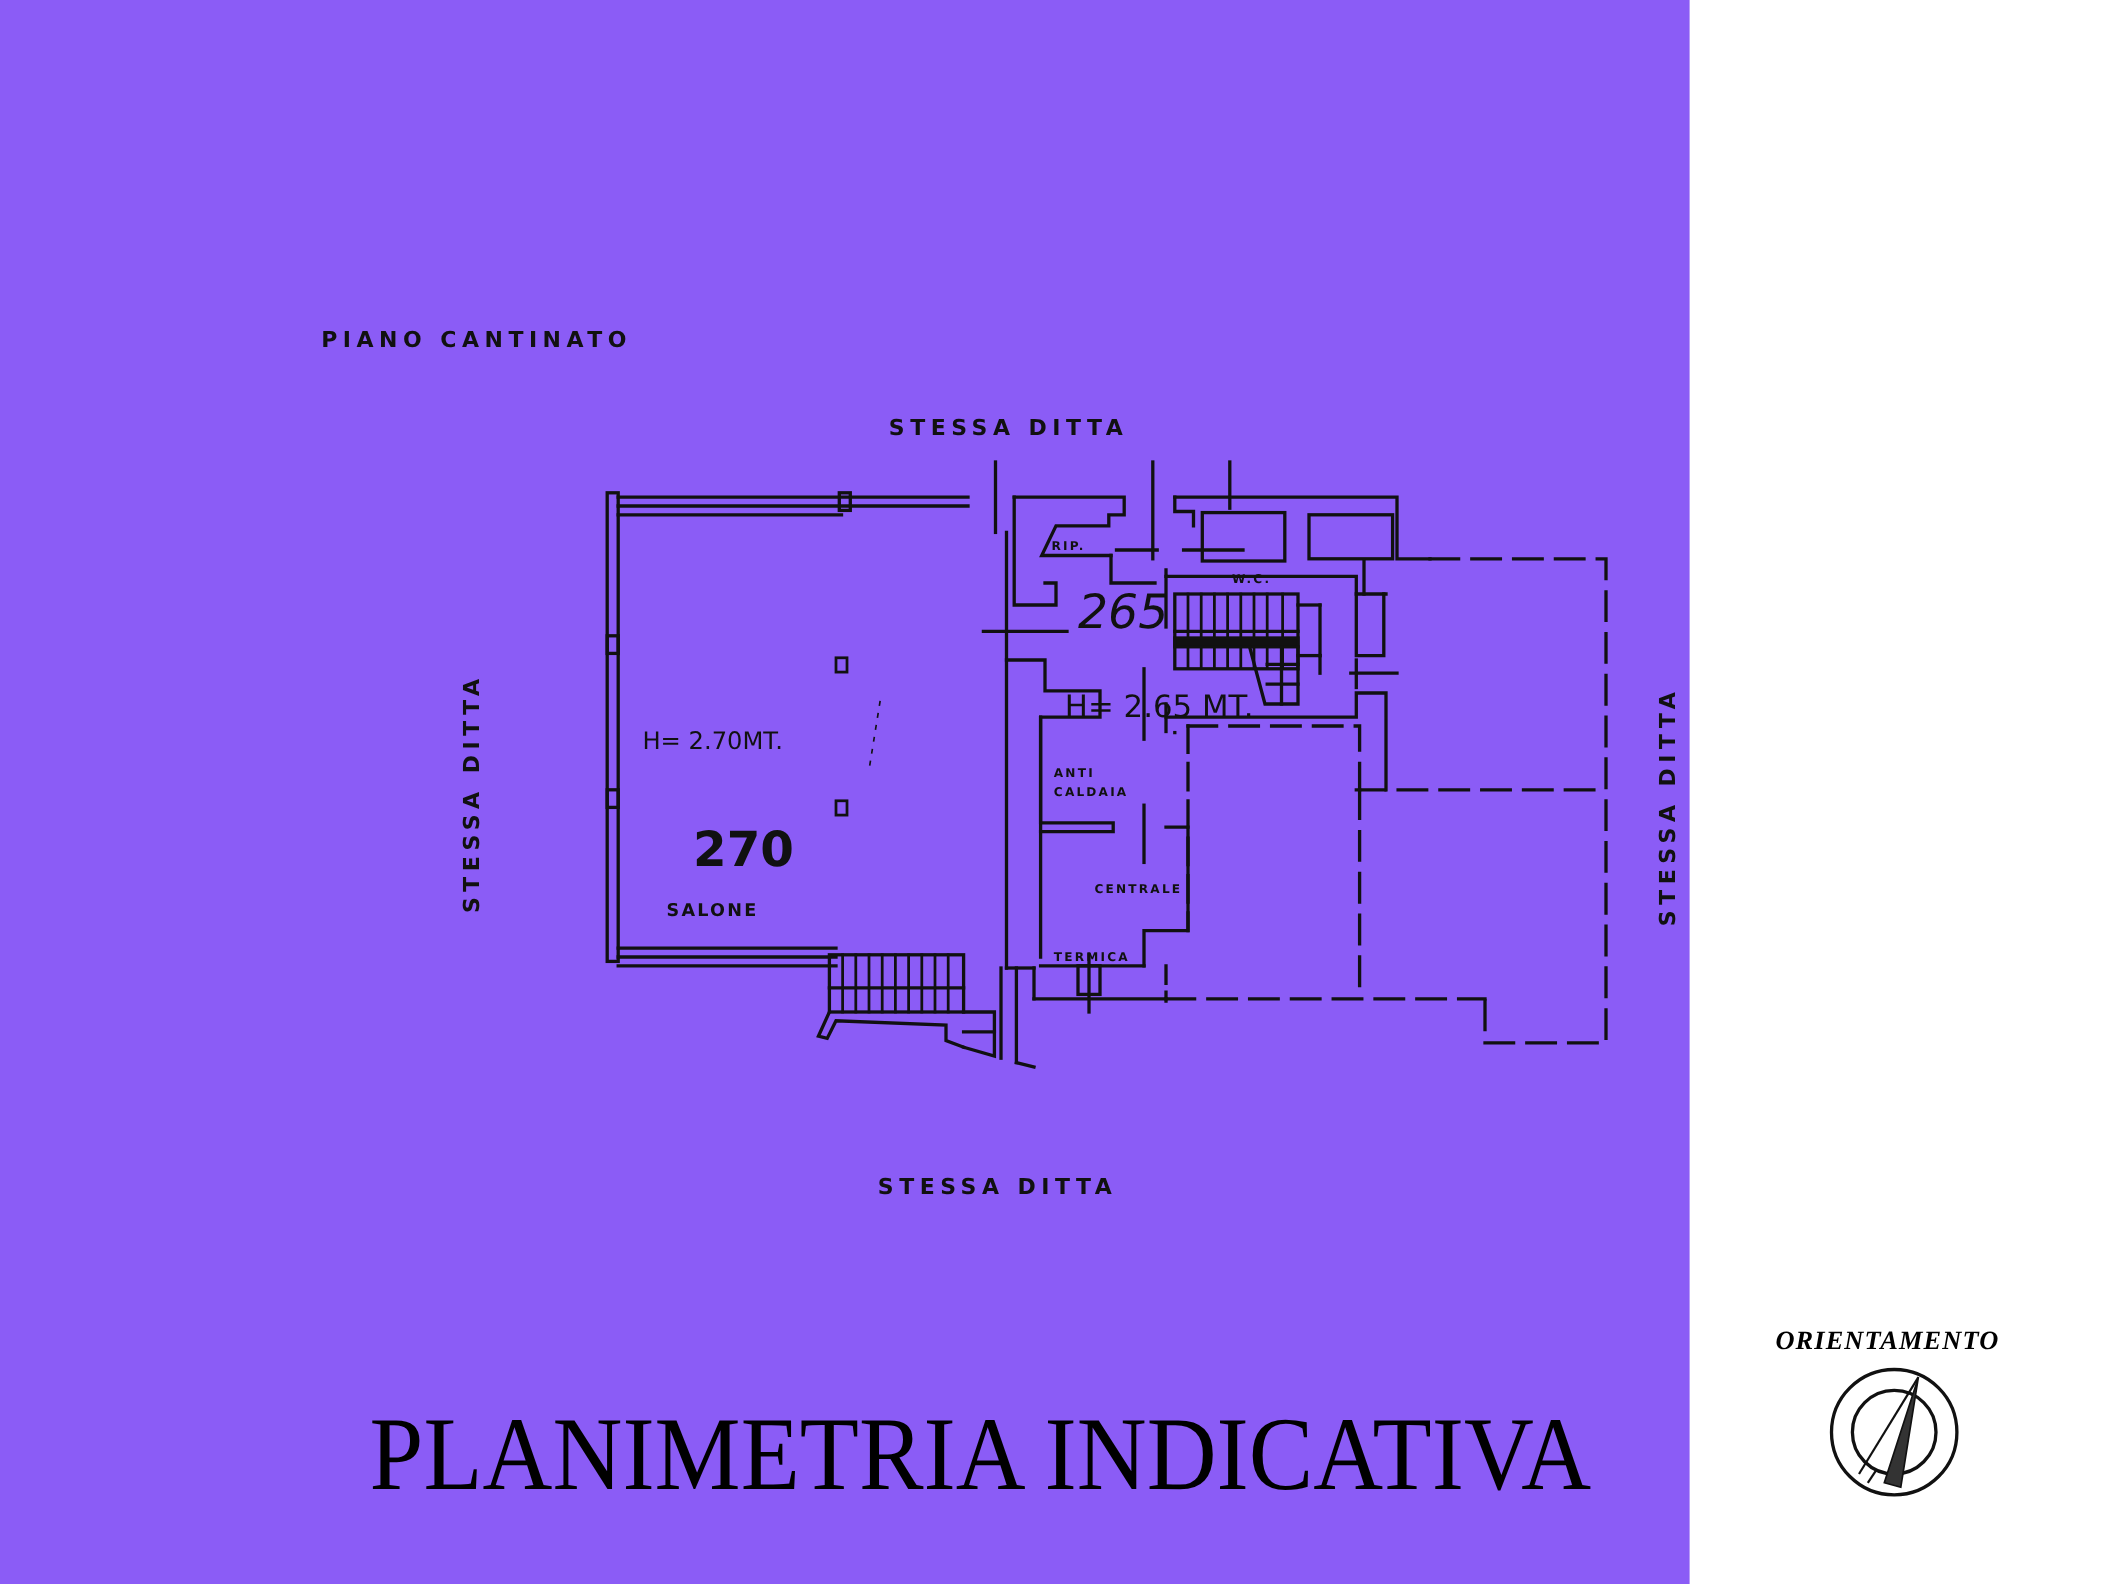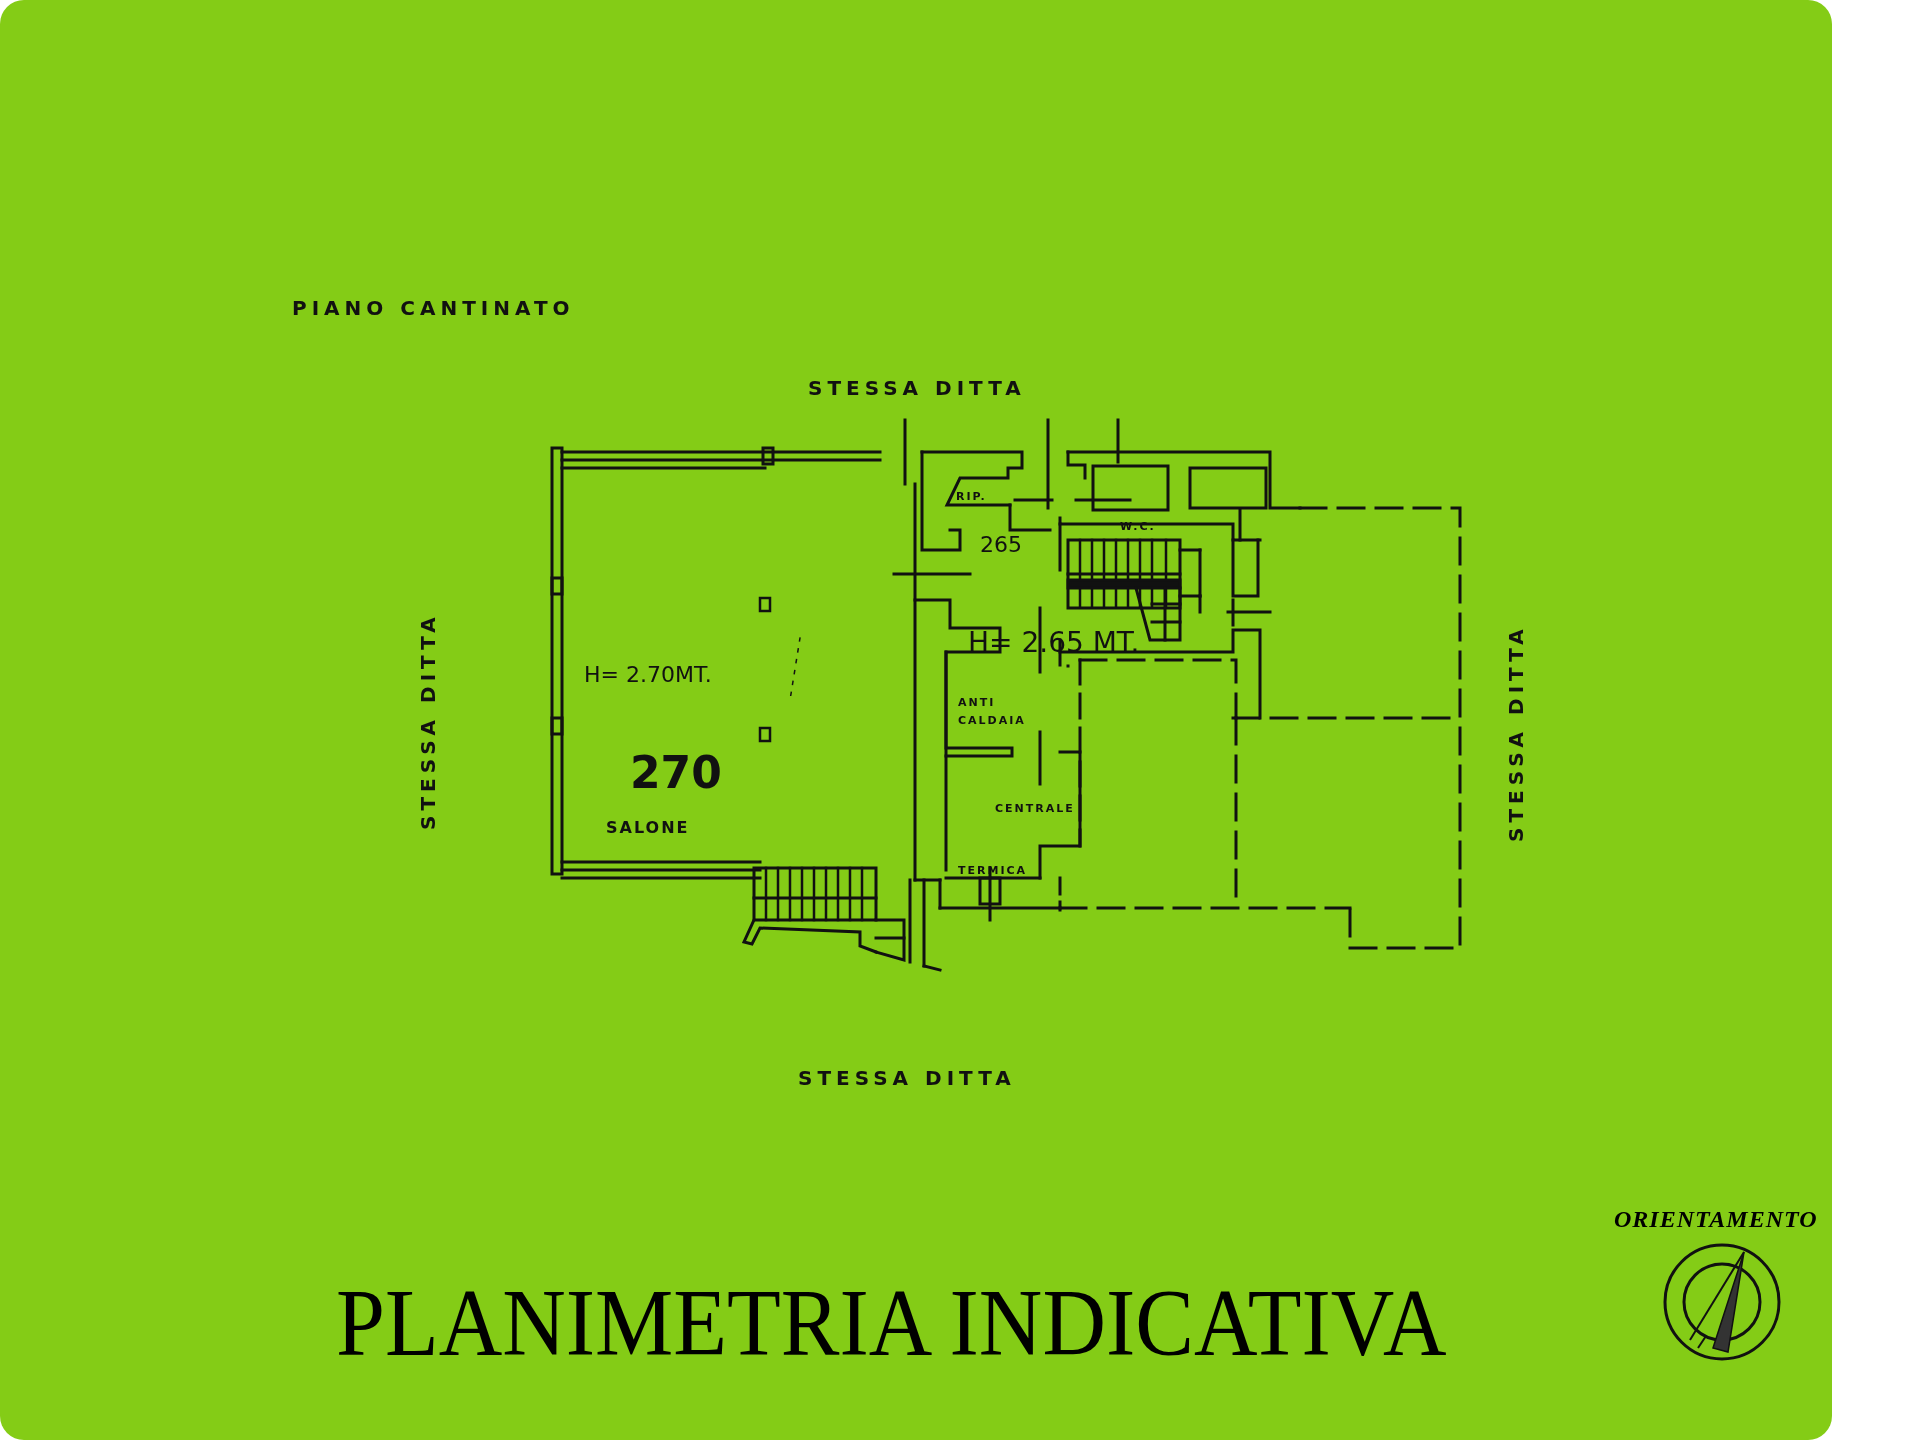--- a/index.html
+++ b/index.html
@@ -1,17 +1,17 @@
 <!DOCTYPE html>
 <html><head>
   <meta charset="utf-8">
   <style>
     html, body { margin: 0; padding: 0; background: #ffffff; }
     body { width: 1920px; height: 1440px; position: relative; overflow: hidden; }
-    .page { position: absolute; left: 0; top: 0; width: 1832px; height: 1440px; background: #84cc16; border-radius: 24px; }
+    .page { position: absolute; left: 0; top: 0; width: 1536px; height: 1440px; background: #8b5cf6; }
     .label {
       position: absolute; font-family: "DejaVu Sans", sans-serif; color: #111;
       font-weight: bold; letter-spacing: 6px; white-space: nowrap; text-transform: uppercase;
     }
     .label.small { font-size: 20px; letter-spacing: 5px; }
     .label.room { font-size: 13px; letter-spacing: 2px; font-weight: bold; }
     .label.hand { font-family: "DejaVu Sans", sans-serif; font-weight: normal; letter-spacing: 0; }
     .vert { transform-origin: left top; transform: rotate(-90deg); }
     .title {
       position: absolute; left: 336px; top: 1272px; width: 1180px; height: 96px;
@@ -147,21 +147,21 @@
 
       <rect x="760" y="598" width="10" height="13" stroke-width="2.5"></rect>
       <rect x="760" y="728" width="10" height="13" stroke-width="2.5"></rect>
 
       <line x1="800" y1="638" x2="790" y2="700" stroke-width="1.5" stroke-dasharray="3 8"></line>
     </g>
   </svg>
 
   <div class="label room" style="left:956px; top:490px; font-size:11px;">RIP.</div>
   <div class="label room" style="left:1120px; top:492px; font-size:11px;margin-top:28px;">W.C.</div>
-  <div class="label hand" style="left:980px; top:532px; font-size:22px; color:#111;">265</div>
+  <div class="label hand" style="left:980px; top:532px; font-size:43px; color:#111;font-style:italic;">265</div>
   <div class="label hand" style="left:968px; top:596px; font-size:28px; color:#111;margin-top:30px;">H= 2.65 mt.</div>
 
   <div class="label hand" style="left:584px; top:662px; font-size:22px; color:#111;">H= 2.70mt.</div>
   <div class="label hand" style="left:630px; top:700px; font-size:44px; font-weight:bold; color:#111;margin-top:47px;">270</div>
   <div class="label room" style="left:606px; top:818px; font-size:16px;">SALONE</div>
 
   <div class="label room" style="left:958px; top:696px; font-size:11px;">ANTI</div>
   <div class="label room" style="left:958px; top:714px; font-size:11px;">CALDAIA</div>
   <div class="label room" style="left:995px; top:802px; font-size:11px;text-align:center;">CENTRALE</div>
   <div class="label room" style="left:958px; top:864px; font-size:11px;">TERMICA</div>

